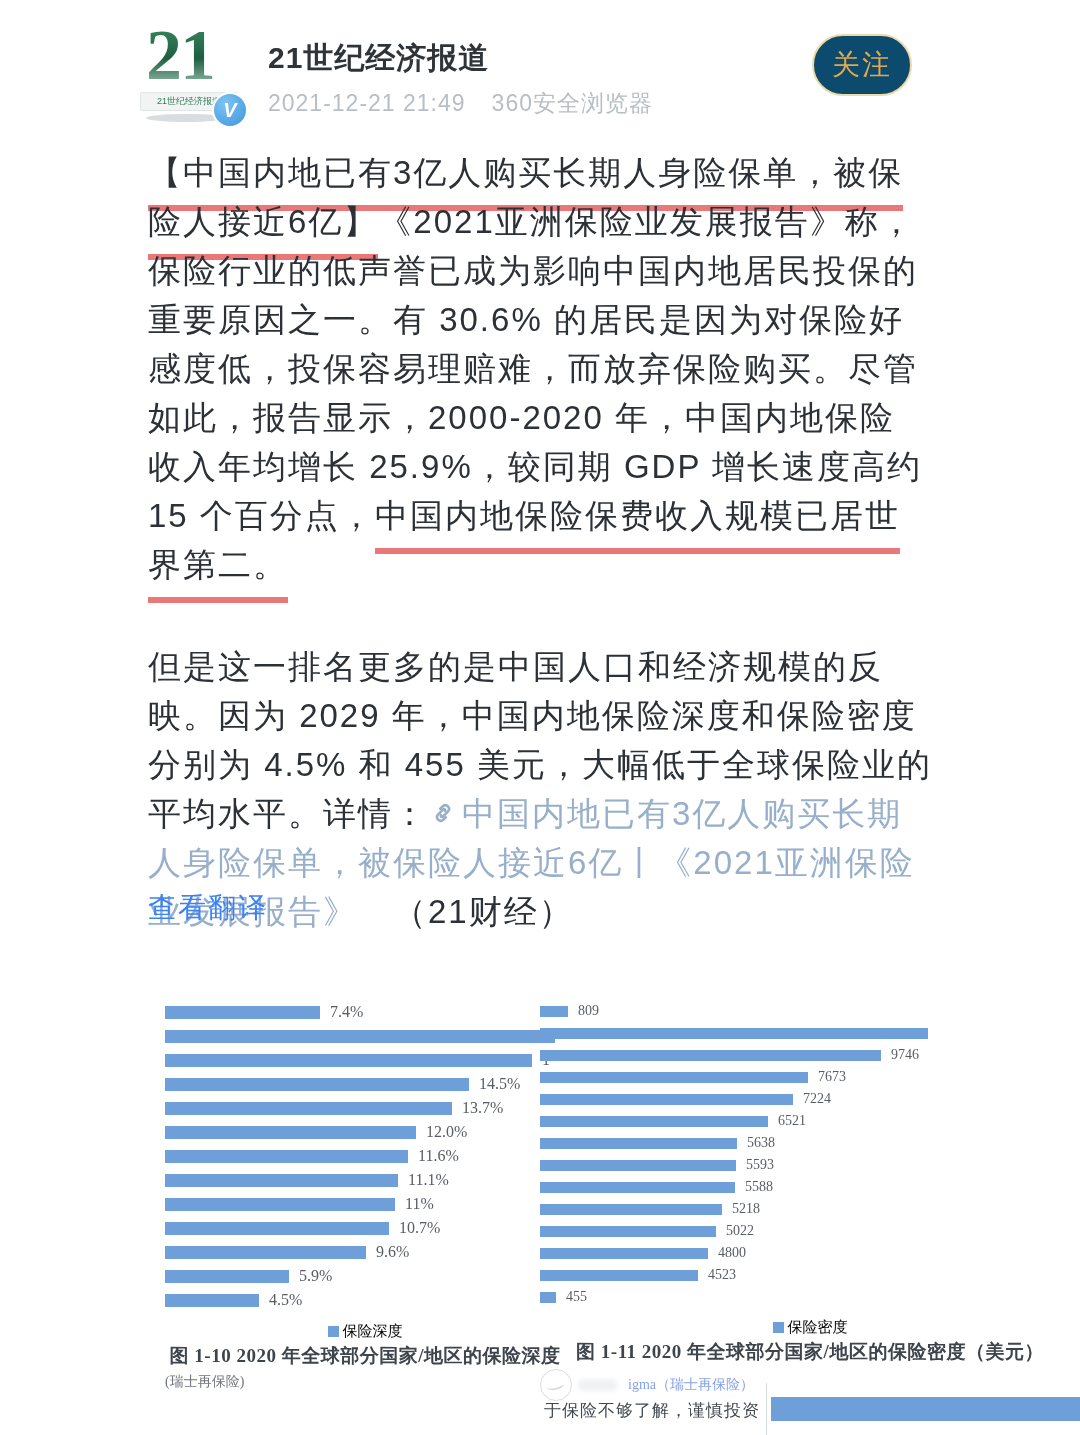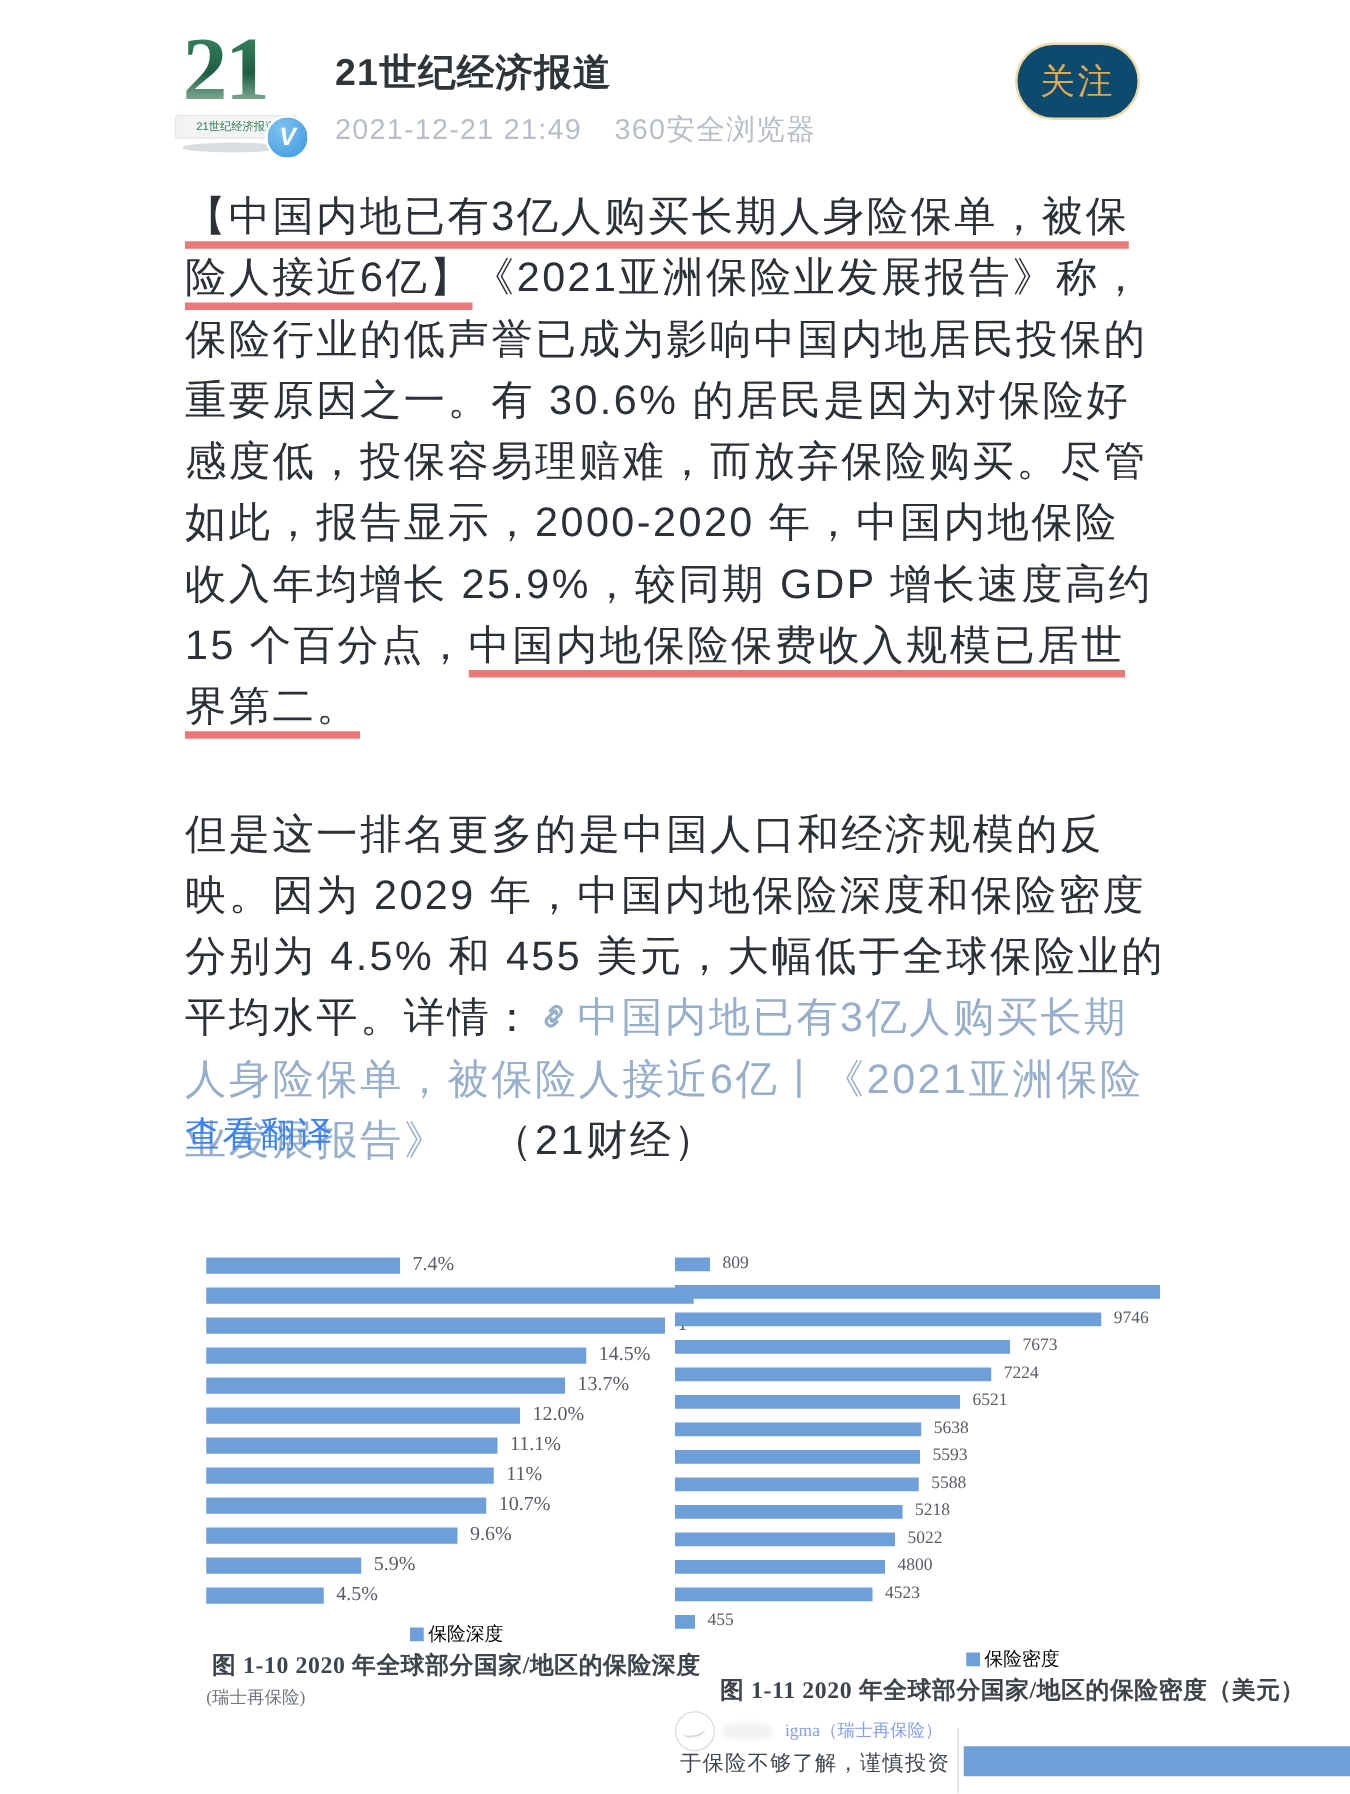--- a/index.html
+++ b/index.html
@@ -46,21 +46,21 @@
     letter-spacing:2px;cursor:pointer;box-sizing:border-box;
   }
   
   .para{position:absolute;left:148px;width:800px;}
   .p1{top:148px;} .p2{top:642px;}
   .tline{
     height:49px;line-height:49px;font-size:33px;letter-spacing:2px;
     white-space:pre;color:#2c3137;
   }
   .s-n{}
-  .s-ul{border-bottom:6px solid rgba(231,101,102,.88);padding-bottom:2px;}
+  .s-ul{border-bottom:6px solid rgba(231,101,102,.88);padding-bottom:14px;}
   .s-lk{color:#97afcb;cursor:pointer;}
   .link-icon{display:inline-block;vertical-align:-3px;margin-right:4px;cursor:pointer;}
   .translate{position:absolute;left:148px;top:889px;font-size:28px;color:#3b82f6;letter-spacing:2px;cursor:pointer;}
   
   .chart{position:absolute;top:1000px;font-family:"Liberation Serif","DejaVu Serif",serif;}
   .chart-left{left:165px;width:400px;}
   .chart-right{left:540px;width:540px;}
   .crow{display:flex;align-items:center;}
   .chart-left .crow{height:24px;}
   .chart-right .crow{height:22px;}
@@ -149,20 +149,24 @@
       </div>
       <div class="crow">
         <div class="cbar" style="width: 287px;"></div>
         <span class="clabel">13.7%</span>
       </div>
       <div class="crow">
         <div class="cbar" style="width: 251px;"></div>
         <span class="clabel">12.0%</span>
       </div>
       <div class="crow">
+        <div class="cbar" style="width: 243px;"></div>
+        <span class="clabel">11.6%</span>
+      </div>
+      <div class="crow">
         <div class="cbar" style="width: 233px;"></div>
         <span class="clabel">11.1%</span>
       </div>
       <div class="crow">
         <div class="cbar" style="width: 230px;"></div>
         <span class="clabel">11%</span>
       </div>
       <div class="crow">
         <div class="cbar" style="width: 224px;"></div>
         <span class="clabel">10.7%</span>

